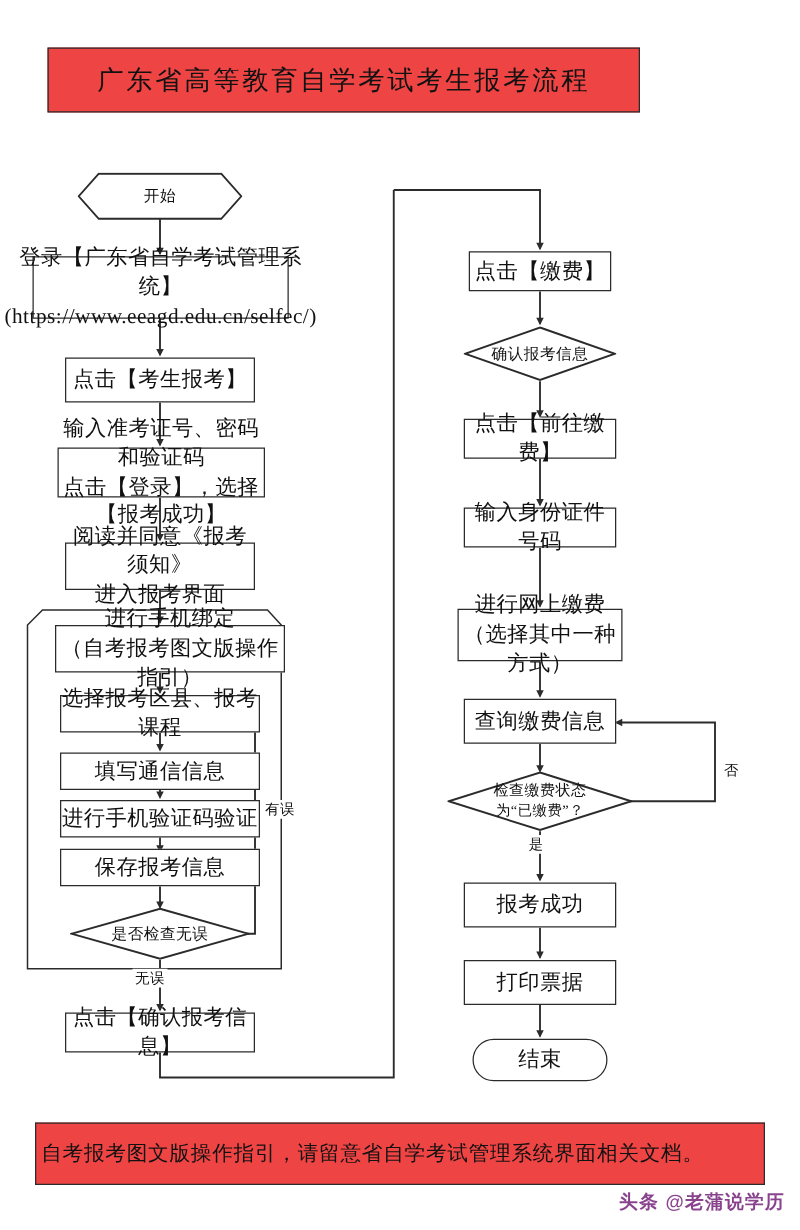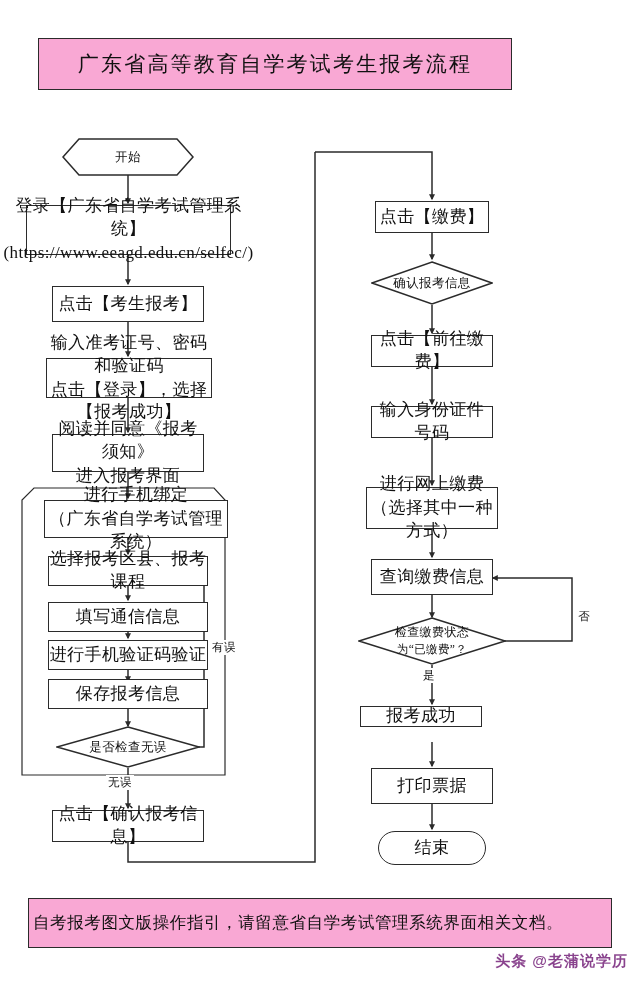--- a/index.html
+++ b/index.html
@@ -5,21 +5,21 @@
   html,body{margin:0;padding:0;background:#ffffff;}
   body{
     width:640px;height:984px;position:relative;overflow:hidden;
     font-family:"Liberation Serif","DejaVu Serif",serif;
     color:#111111;
   }
   #sheet{position:absolute;left:0;top:0;width:640px;height:984px;}
 
   
   .banner{
-    position:absolute;border:1.6px solid #2b2b2b;background:#f9a8d4;
+    position:absolute;border:1.6px solid #2b2b2b;background:#ef4444;
     display:flex;align-items:center;box-sizing:border-box;
   }
   .banner-text{
     font-size:21px;letter-spacing:2.2px;white-space:nowrap;
     font-family:"Liberation Serif","DejaVu Serif",serif;
   }
   #title-banner{left:38px;top:38px;width:474px;height:52px;justify-content:center;}
   #footer-banner{left:28px;top:898px;width:584px;height:50px;padding-left:4px;}
   #footer-banner .banner-text{font-size:16.5px;letter-spacing:0.6px;}
 
@@ -151,21 +151,21 @@
   <div class="node proc" style="left:52px;top:434px;width:152px;height:38px;">
     <div class="two-line">
       <span class="lbl">阅读并同意《报考须知》</span>
       <span class="lbl">进入报考界面</span>
     </div>
   </div>
 
   <div class="node proc" style="left:44px;top:500px;width:184px;height:38px;">
     <div class="two-line">
       <span class="lbl">进行手机绑定</span>
-      <span class="lbl">（广东省自学考试管理系统）</span>
+      <span class="lbl">（自考报考图文版操作指引）</span>
     </div>
   </div>
 
   <div class="node proc" style="left:48px;top:556px;width:93px;height:30px;width:160px;">
     <span class="lbl">选择报考区县、报考课程</span>
   </div>
 
   <div class="node proc" style="left:48px;top:602px;width:160px;height:22px;height:30px;">
     <span class="lbl">填写通信信息</span>
   </div>
@@ -231,21 +231,21 @@
       <polygon points="74,1 147,24 74,47 1,24" fill="#fff" stroke="#2b2b2b" stroke-width="1.5"></polygon>
     </svg>
     <div class="shape-label">
       <div class="two-line" style="align-items:center;">
         <span class="lbl" style="font-size:12px;">检查缴费状态</span>
         <span class="lbl" style="font-size:11.5px;">为“已缴费”？</span>
       </div>
     </div>
   </div>
 
-  <div class="node proc" style="left:360px;top:706px;width:122px;height:21px;">
+  <div class="node proc" style="left:371px;top:706px;width:122px;height:36px;">
     <span class="lbl">报考成功</span>
   </div>
 
   <div class="node proc" style="left:371px;top:768px;width:122px;height:36px;">
     <span class="lbl">打印票据</span>
   </div>
 
   <div class="node stadium" style="left:378px;top:831px;width:108px;height:34px;">
     <span class="lbl">结束</span>
   </div>

